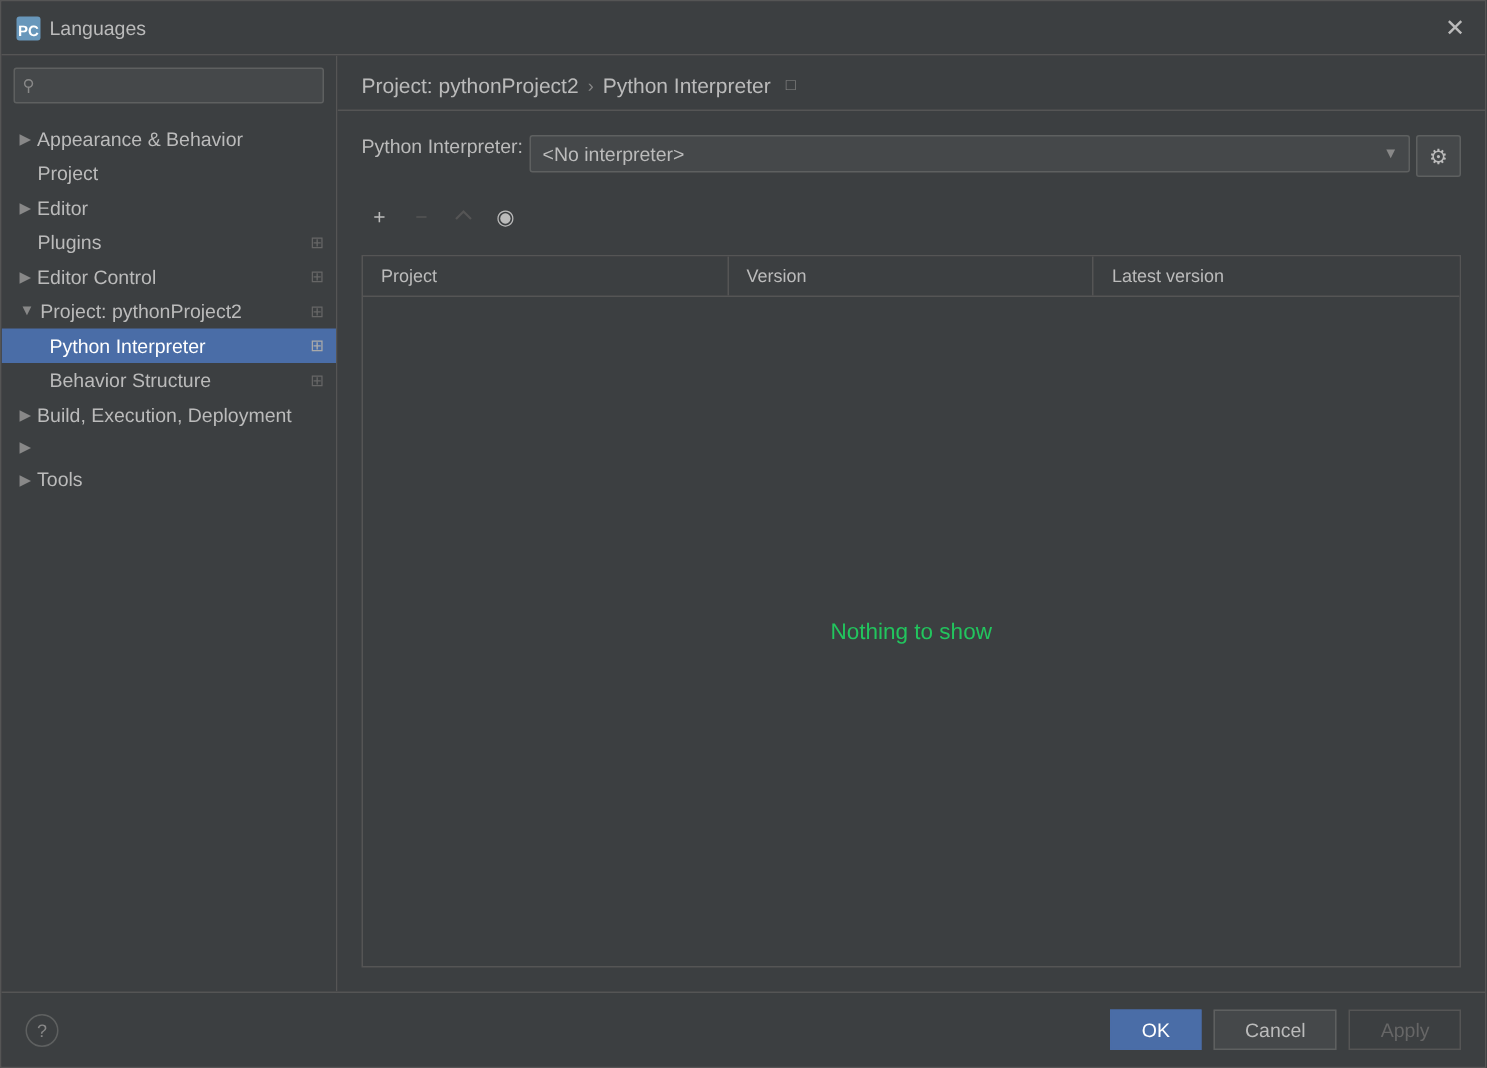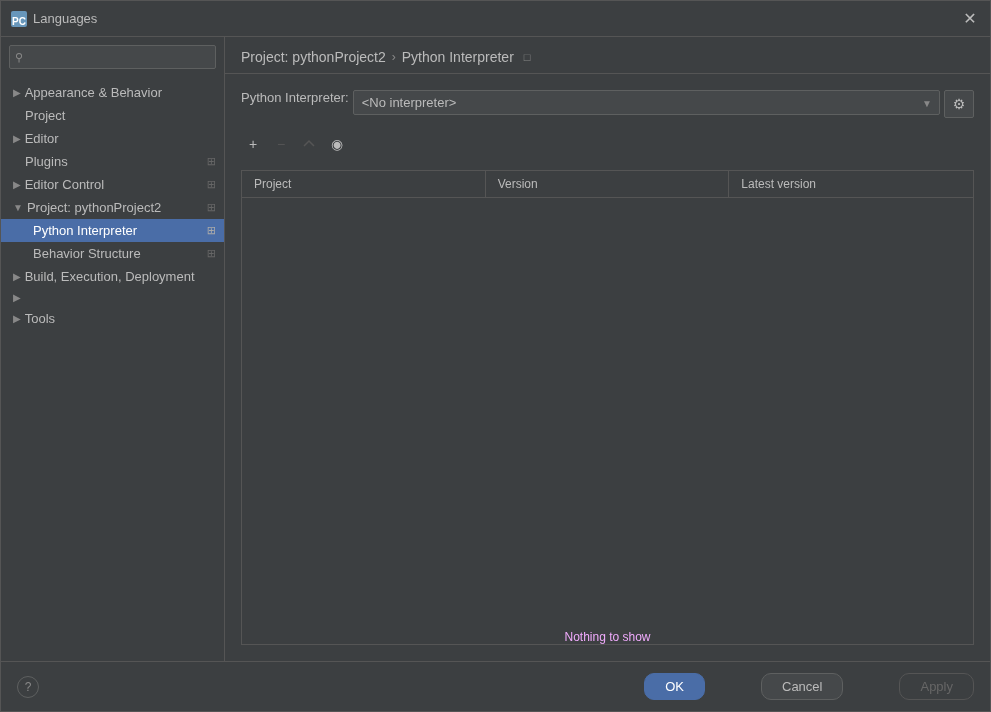--- a/index.html
+++ b/index.html
@@ -322,24 +322,24 @@
       border-right: 1px solid #555555;
     }
 
     .table-header-cell:last-child {
       border-right: none;
     }
 
     .table-body {
       flex: 1;
       display: flex;
-      align-items: flex-end;
+      align-items: center;
       justify-content: center;
-      color: #f0abfc;
-      font-size: 12px;
+      color: #22c55e;
+      font-size: 15px;
       min-height: 400px;
     }
 
     
     .footer {
       height: 50px;
       border-top: 1px solid #555555;
       display: flex;
       align-items: center;
       justify-content: space-between;
@@ -369,25 +369,24 @@
     .footer-right {
       display: flex;
       align-items: center;
       gap: 8px;
     }
 
     .btn {
       padding: 5px 20px;
       font-size: 13px;
       cursor: pointer;
-      border-radius: 10px;
+      border-radius: 0;
       border: 1px solid #5e6060;
       color: #bbbbbb;
       background: #45484a;
-      margin-left: 48px;
     }
 
     .btn-primary {
       background: #4a6da7;
       border-color: #4a6da7;
       color: white;
     }
 
     .btn-disabled {
       background: #3c3f41;

